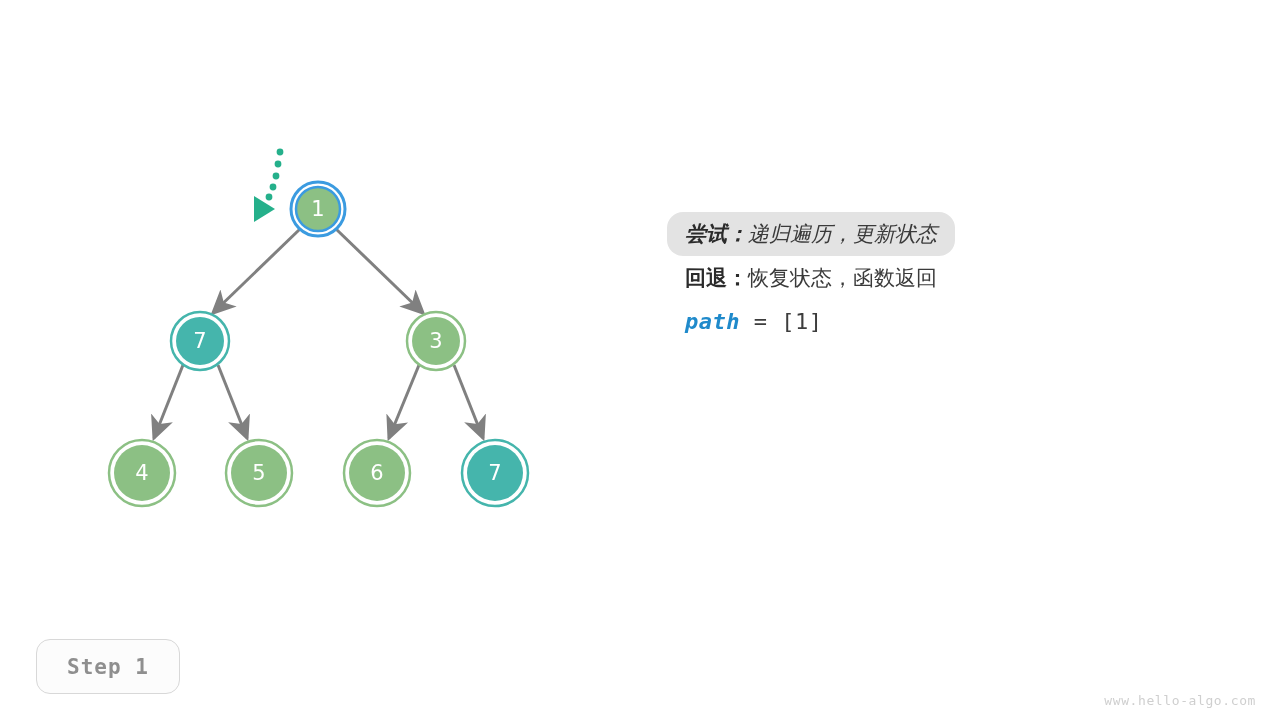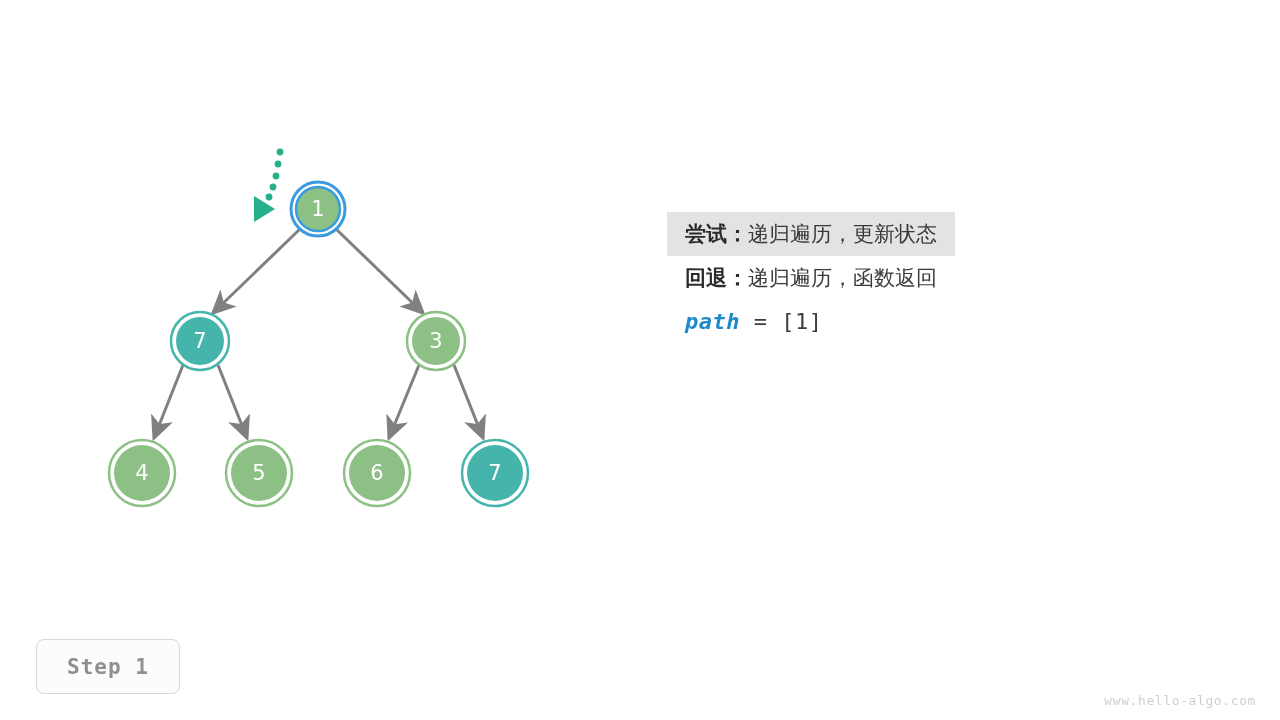--- a/index.html
+++ b/index.html
@@ -52,24 +52,25 @@
     height: 44px;
     white-space: nowrap;
     display: block;
   }
   .cn-line .kw {
     font-weight: bold;
     color: #2b2b2b;
   }
   .cn-line.highlight {
     background: #e3e3e3;
-    border-radius: 0;
+    border-radius: 16px;
     padding: 0 18px;
     margin-left: -18px;
     display: inline-block;
+    font-style: italic;
   }
 
   .code-line {
     font-family: "DejaVu Sans Mono", monospace;
     font-size: 22px;
     color: #3d3d3d;
     height: 44px;
     line-height: 44px;
     white-space: pre;
     letter-spacing: 0.5px;
@@ -87,21 +88,21 @@
 
   
   #step-badge {
     position: absolute;
     left: 36px;
     top: 639px;
     width: 144px;
     height: 55px;
     box-sizing: border-box;
     border: 1px solid #d8d8d8;
-    border-radius: 8px;
+    border-radius: 14px;
     background: #fcfcfc;
     display: flex;
     align-items: center;
     justify-content: center;
   }
   #step-badge .step-text {
     font-family: "DejaVu Sans Mono", monospace;
     font-weight: bold;
     font-size: 21px;
     color: #8f8f8f;
@@ -195,21 +196,21 @@
 
     </g>
   </svg>
 
   <div id="panel">
 
     <div>
       <span class="cn-line highlight"><span class="kw">尝试：</span><span>递归遍历，更新状态</span></span>
     </div>
 
-    <div class="cn-line"><span class="kw">回退：</span><span>递归遍历，函数返回</span></div>
+    <div class="cn-line"><span class="kw">回退：</span><span>恢复状态，函数返回</span></div>
 
     <div class="code-line"><span class="var-path">path</span><span> = [1]</span></div>
 
     <div class="spacer-line"></div>
 
 
   </div>
 
   <div id="step-badge">
     <span class="step-text">Step 1</span>

